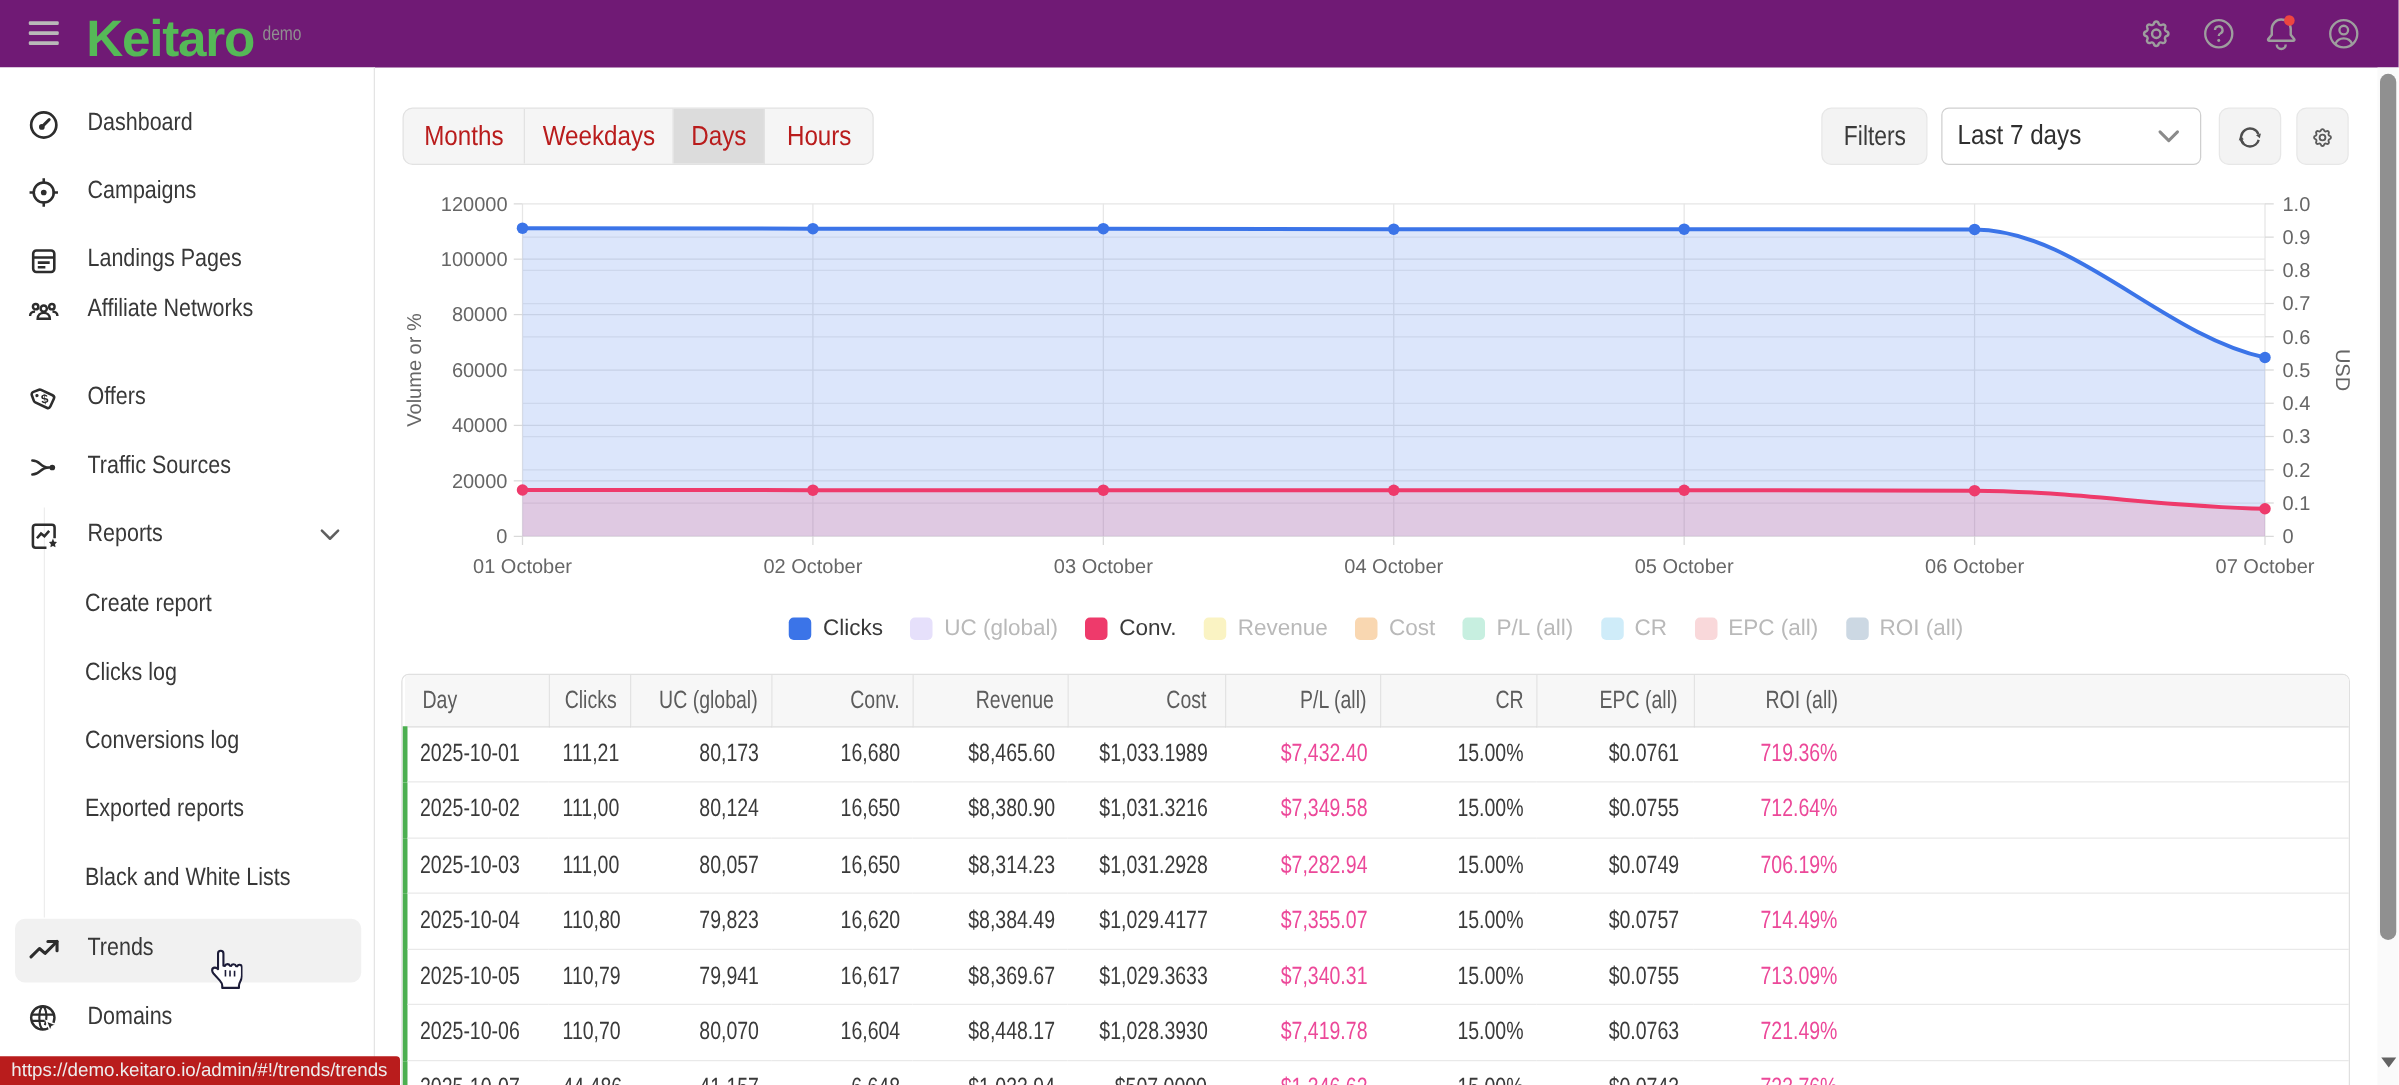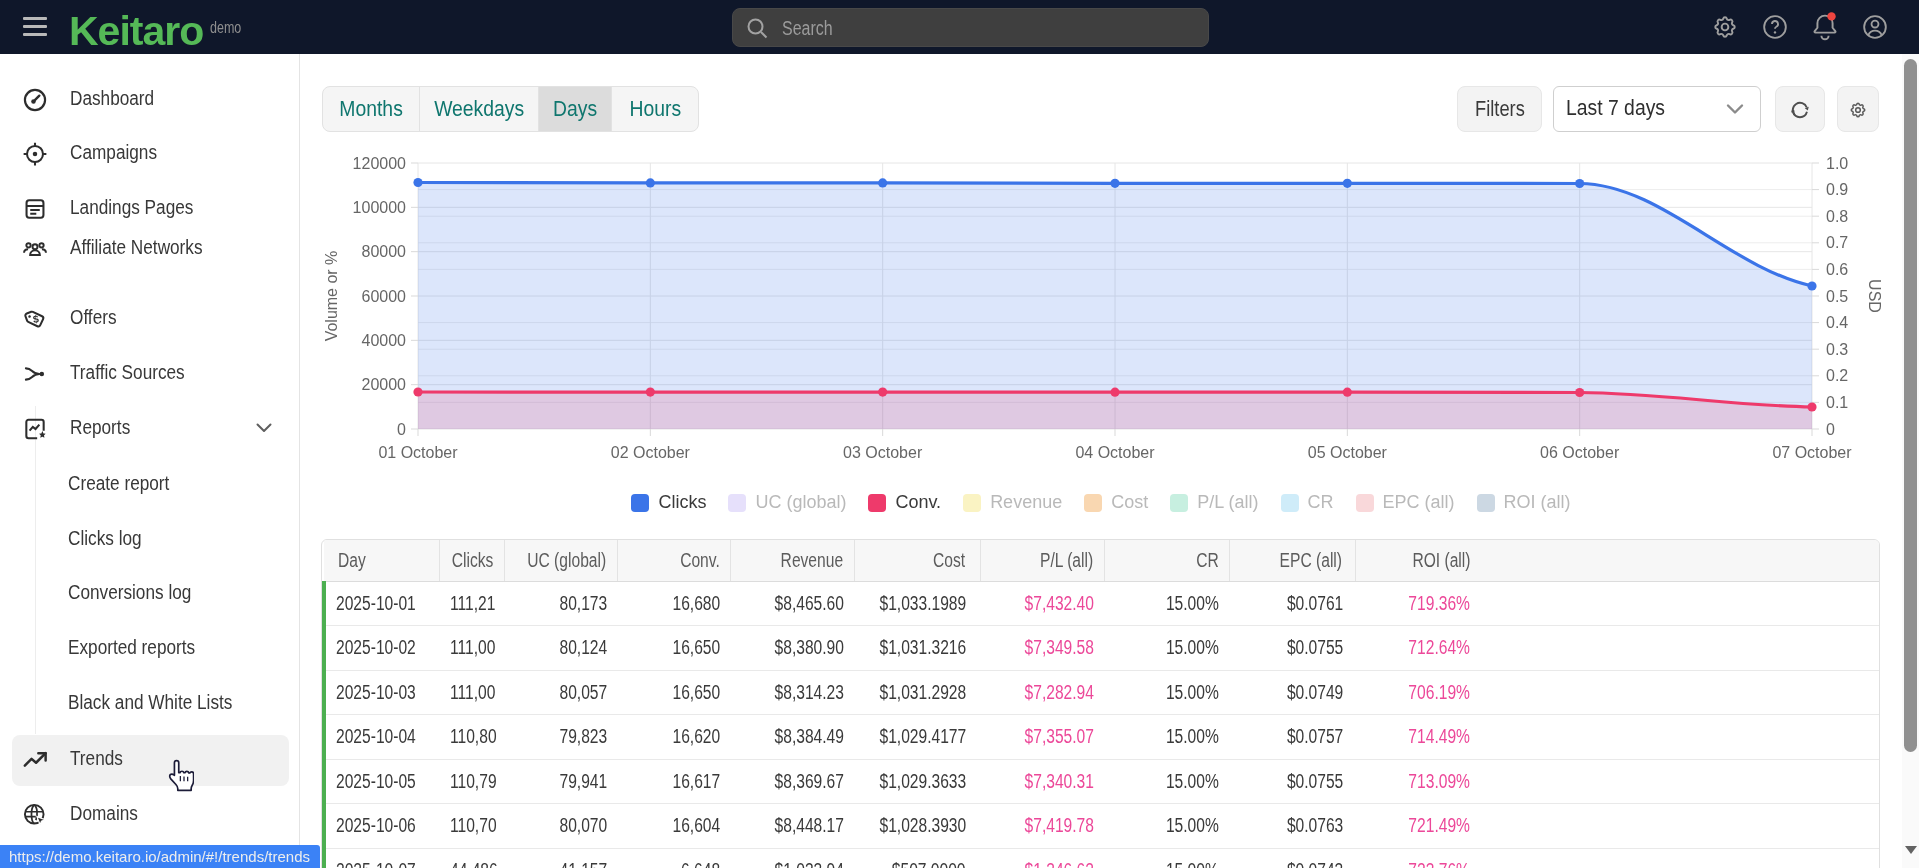--- a/index.html
+++ b/index.html
@@ -2,21 +2,21 @@
 <html><head>
 <meta charset="utf-8">
 <style>
 * { margin:0; padding:0; box-sizing:border-box; }
 html,body { width:1919px; height:868px; overflow:hidden; background:#fff;
   font-family:"Liberation Sans", sans-serif; }
 #page { position:relative; width:1919px; height:868px; overflow:hidden; }
 .abs { position:absolute; }
 
 
-#nav { position:absolute; left:0; top:0; width:1919px; height:54px; background:#0f172a; }
+#nav { position:absolute; left:0; top:0; width:1919px; height:54px; background:#701a75; }
 #burger { position:absolute; left:23px; top:17px; width:24px; height:20px; }
 #burger div { height:3px; background:#b9b9b9; border-radius:1px; margin-bottom:5px; }
 #logo { position:absolute; left:69px; top:8px; font-size:41px; font-weight:bold;
   color:#55b957; letter-spacing:-1px; }
 #demo { position:absolute; left:210px; top:19px; font-size:16px; color:#8f8f8f;
   transform:scaleX(0.78); transform-origin:0 50%; }
 #searchbar { position:absolute; left:732px; top:8px; width:477px; height:39px;
   background:#3f3f3f; border:1px solid #484848; border-radius:8px; }
 #searchbar svg { position:absolute; left:12px; top:7px; }
 #searchbar span { position:absolute; left:49px; top:8px; font-size:20px; color:#9b9b9b;
@@ -30,21 +30,21 @@
 .mitem svg { position:absolute; left:22px; top:14px; color:#2d2d2d; }
 .mitem .lbl { position:absolute; left:70px; top:14px; font-size:20px; color:#383838;
   transform:scaleX(0.86); transform-origin:0 50%; }
 #subline { position:absolute; left:35px; top:406px; width:1px; height:328px; background:#ededed; }
 #trendsbox { position:absolute; left:12px; top:735px; width:277px; height:51px;
   background:#f1f1f1; border-radius:8px; }
 
 
 #tabs { position:absolute; left:322px; top:86px; height:46px; background:#f5f5f5;
   border:1px solid #e2e2e2; border-radius:8px; display:flex; overflow:hidden; }
-#tabs .tab { font-size:22px; color:#0f766e; line-height:44px; text-align:center;
+#tabs .tab { font-size:22px; color:#b91c1c; line-height:44px; text-align:center;
   border-right:1px solid #e2e2e2; }
 #tabs .tab span { display:inline-block; transform:scaleX(0.88); }
 #tabs .tab:last-child { border-right:none; }
 #tabs .active { background:#dcdcdc; }
 .btn { position:absolute; top:86px; height:46px; background:#f3f3f3; border:1px solid #e7e7e7;
   border-radius:8px; font-size:20px; color:#3a3a3a; text-align:center; }
 #seldd { position:absolute; left:1553px; top:86px; width:208px; height:46px; background:#fff;
   border:1px solid #cfcfcf; border-radius:6px; }
 #seldd span { position:absolute; left:12px; top:8px; font-size:22px; color:#2f2f2f;
   transform:scaleX(0.88); transform-origin:0 50%; }
@@ -79,42 +79,35 @@
 tbody tr:nth-child(even) td { height:45px; }
 
 
 #sbtrack { position:absolute; left:1902px; top:54px; width:17px; height:814px; background:#fafafa; }
 #sbthumb { position:absolute; left:2px; top:5px; width:13px; height:693px; background:#909090;
   border-radius:7px; }
 #sbarrow { position:absolute; left:3px; top:792px; width:0; height:0;
   border-left:6px solid transparent; border-right:6px solid transparent; border-top:8px solid #636363; }
 
 
-#status { position:absolute; left:0; top:845px; height:23px; background:#3b82f6; color:#ededed;
+#status { position:absolute; left:0; top:845px; height:23px; background:#b91c1c; color:#ededed;
   font-size:15px; line-height:23px; padding:0 10px 0 9px; border-top-right-radius:3px; }
 </style>
 </head>
 <body>
 <div id="page">
 
   <div id="nav">
     <div id="burger">
         <div></div>
         <div></div>
         <div></div>
       </div>
     <div id="logo">Keitaro</div>
     <div id="demo">demo</div>
-    <div id="searchbar">
-      <svg width="24" height="24" viewBox="0 0 24 24" fill="none" stroke="#a2a2a2" stroke-width="2">
-        <circle cx="10.5" cy="10.5" r="7"></circle>
-          <line x1="16" y1="16" x2="21.5" y2="21.5"></line>
-      </svg>
-      <span>Search</span>
-    </div>
     <svg class="navico" style="left:1712px" width="26" height="26" viewBox="0 0 24 24" fill="none" stroke="currentColor" stroke-width="1.8">
       <path d="M10.325 4.317c.426-1.756 2.924-1.756 3.35 0a1.724 1.724 0 0 0 2.573 1.066c1.543-.94 3.31.826 2.37 2.37a1.724 1.724 0 0 0 1.065 2.572c1.756.426 1.756 2.924 0 3.35a1.724 1.724 0 0 0-1.066 2.573c.94 1.543-.826 3.31-2.37 2.37a1.724 1.724 0 0 0-2.572 1.065c-.426 1.756-2.924 1.756-3.35 0a1.724 1.724 0 0 0-2.573-1.066c-1.543.94-3.31-.826-2.37-2.37a1.724 1.724 0 0 0-1.065-2.572c-1.756-.426-1.756-2.924 0-3.35a1.724 1.724 0 0 0 1.066-2.573c-.94-1.543.826-3.31 2.37-2.37c1 .608 2.296.07 2.572-1.065z"></path>
       <circle cx="12" cy="12" r="3.1"></circle>
     </svg>
     <svg class="navico" style="left:1762px" width="26" height="26" viewBox="0 0 24 24" fill="none" stroke="currentColor" stroke-width="1.7">
       <circle cx="12" cy="12" r="10"></circle>
       <path d="M9.2 9.2 a2.8 2.8 0 1 1 4 2.6 c-.9.4-1.2 1-1.2 1.9"></path>
       <circle cx="12" cy="17" r="1.1" fill="currentColor" stroke="none"></circle>
     </svg>
     <svg class="navico" style="left:1812px; overflow:visible;" width="26" height="26" viewBox="0 0 24 24" fill="none" stroke="currentColor" stroke-width="1.8">

